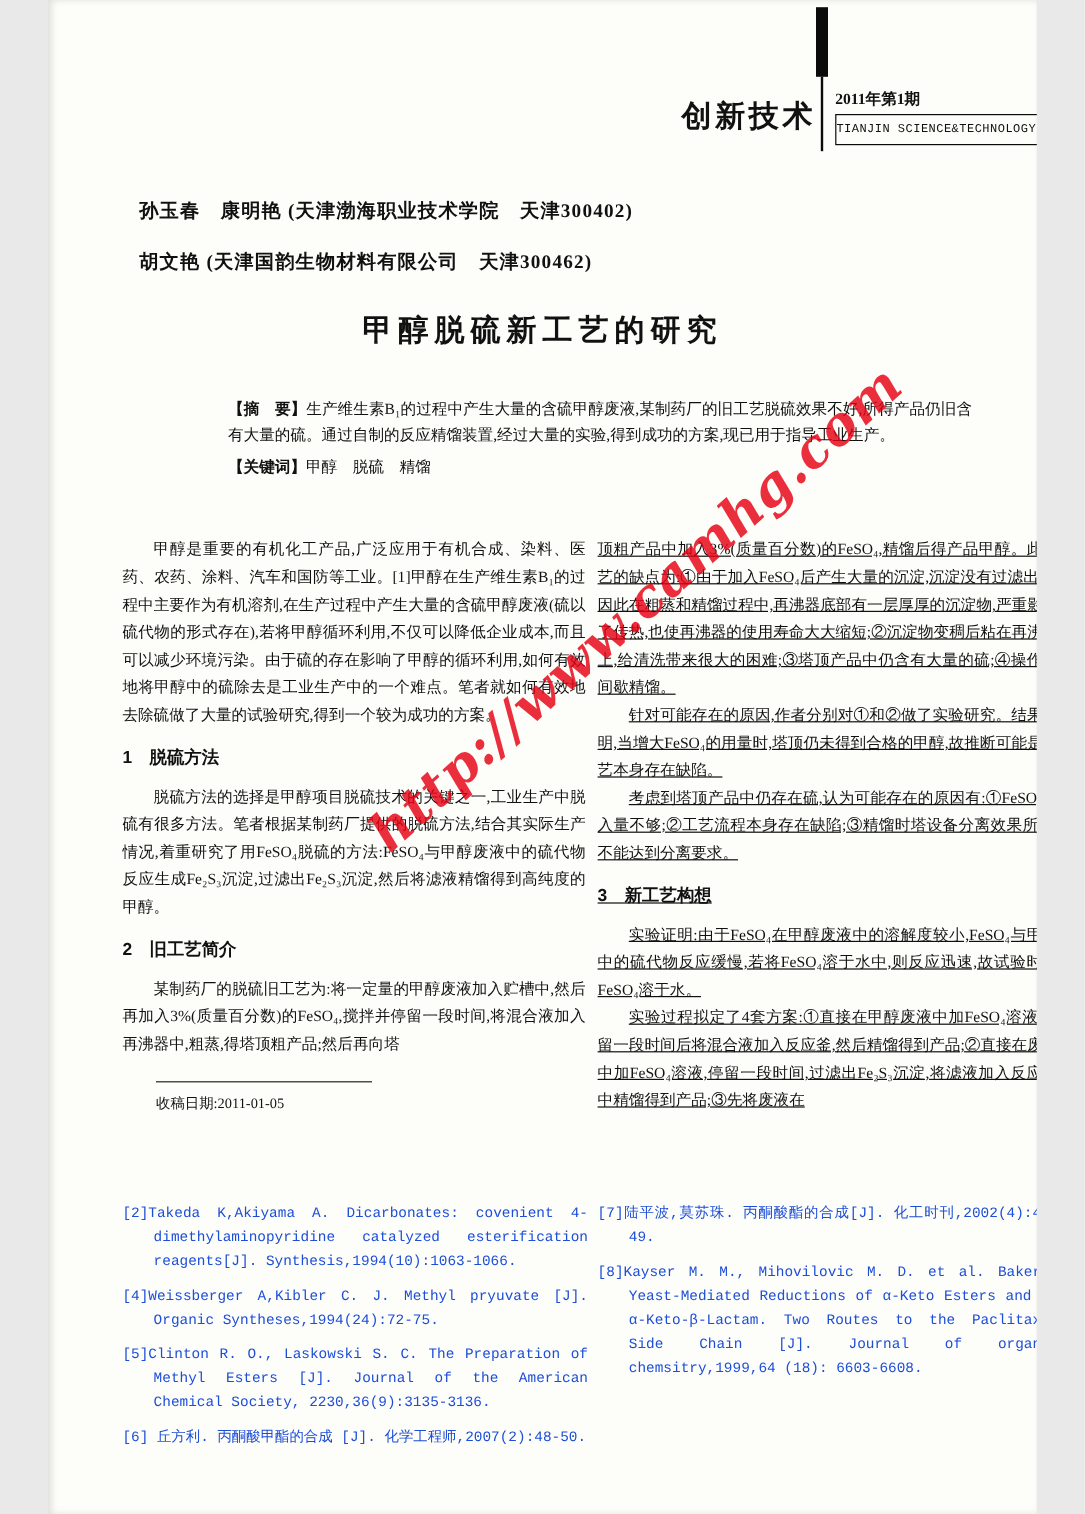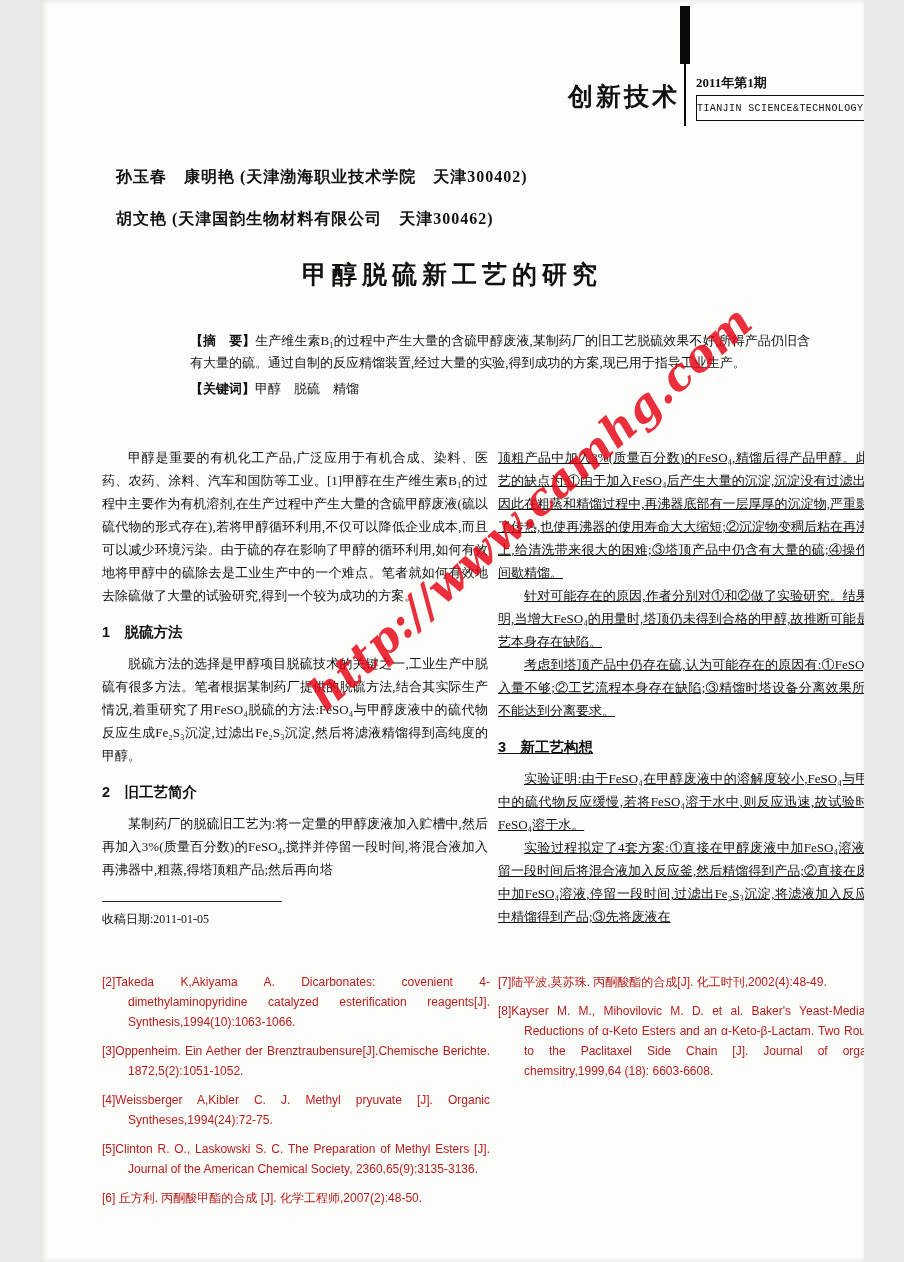--- a/index.html
+++ b/index.html
@@ -71,29 +71,29 @@
   .col-right { left:458px; width:384px;text-decoration:underline; }
   .para { margin:0; text-indent:2em; }
   .para.cont { text-indent:0; }
   .sec {
     margin:14px 0 8px;
     font-family:"Liberation Sans", sans-serif;
     font-size:14.5px; font-weight:bold;
   }
 
   
-  .received { margin-top:20px; }
+  .received { margin-top:20px;margin-left:28px; }
   .received-line { width:180px; border-top:1px solid #222; }
   .received-text { font-size:12px; padding-top:6px; text-indent:0; }
 
   
   .refs {
-    position:absolute; top:972px;
-    font-family:Liberation Sans, sans-serif;
-    font-size:12px; line-height:20px; color:#b91c1c;
+    position:absolute; top:1001px;
+    font-family:Liberation Mono, monospace;
+    font-size:12px; line-height:20px; color:#1d4ed8;
     text-align:justify;
   }
   .refs-left  { left:62px;  width:388px; }
   .refs-right { left:458px; width:384px; }
   .ref { margin:0 0 9px; padding-left:26px; text-indent:-26px; }
 
   
   .watermark {
     position:absolute; left:258px; top:682px;
     transform:rotate(-42deg); transform-origin:0 0;
@@ -148,23 +148,22 @@
     <p class="para cont">顶粗产品中加入3%(质量百分数)的FeSO₄,精馏后得产品甲醇。此工艺的缺点为:①由于加入FeSO₄后产生大量的沉淀,沉淀没有过滤出去,因此在粗蒸和精馏过程中,再沸器底部有一层厚厚的沉淀物,严重影响了传热,也使再沸器的使用寿命大大缩短;②沉淀物变稠后粘在再沸器上,给清洗带来很大的困难;③塔顶产品中仍含有大量的硫;④操作为间歇精馏。</p>
     <p class="para">针对可能存在的原因,作者分别对①和②做了实验研究。结果表明,当增大FeSO₄的用量时,塔顶仍未得到合格的甲醇,故推断可能是工艺本身存在缺陷。</p>
     <p class="para">考虑到塔顶产品中仍存在硫,认为可能存在的原因有:①FeSO₄加入量不够;②工艺流程本身存在缺陷;③精馏时塔设备分离效果所限,不能达到分离要求。</p>
     <h2 class="sec">3　新工艺构想</h2>
     <p class="para">实验证明:由于FeSO₄在甲醇废液中的溶解度较小,FeSO₄与甲醇中的硫代物反应缓慢,若将FeSO₄溶于水中,则反应迅速,故试验时将FeSO₄溶于水。</p>
     <p class="para">实验过程拟定了4套方案:①直接在甲醇废液中加FeSO₄溶液,停留一段时间后将混合液加入反应釜,然后精馏得到产品;②直接在废液中加FeSO₄溶液,停留一段时间,过滤出Fe₂S₃沉淀,将滤液加入反应釜中精馏得到产品;③先将废液在</p>
   </div>
 
   <div class="refs refs-left">
     <p class="ref">[2]Takeda K,Akiyama A. Dicarbonates: covenient 4-dimethylaminopyridine catalyzed esterification reagents[J]. Synthesis,1994(10):1063-1066.</p>
-    <p class="ref">[3]Oppenheim. Ein Aether der Brenztraubensure[J].Chemische Berichte. 1872,5(2):1051-1052.</p>
     <p class="ref">[4]Weissberger A,Kibler C. J. Methyl pryuvate [J]. Organic Syntheses,1994(24):72-75.</p>
-    <p class="ref">[5]Clinton R. O., Laskowski S. C. The Preparation of Methyl Esters [J]. Journal of the American Chemical Society, 2360,65(9):3135-3136.</p>
+    <p class="ref">[5]Clinton R. O., Laskowski S. C. The Preparation of Methyl Esters [J]. Journal of the American Chemical Society, 2230,36(9):3135-3136.</p>
     <p class="ref">[6] 丘方利. 丙酮酸甲酯的合成 [J]. 化学工程师,2007(2):48-50.</p>
   </div>
 
   <div class="refs refs-right">
     <p class="ref">[7]陆平波,莫苏珠. 丙酮酸酯的合成[J]. 化工时刊,2002(4):48-49.</p>
     <p class="ref">[8]Kayser M. M., Mihovilovic M. D. et al. Baker's Yeast-Mediated Reductions of α-Keto Esters and an α-Keto-β-Lactam. Two Routes to the Paclitaxel Side Chain [J]. Journal of organic chemsitry,1999,64 (18): 6603-6608.</p>
   </div>
 
 </div>
 

